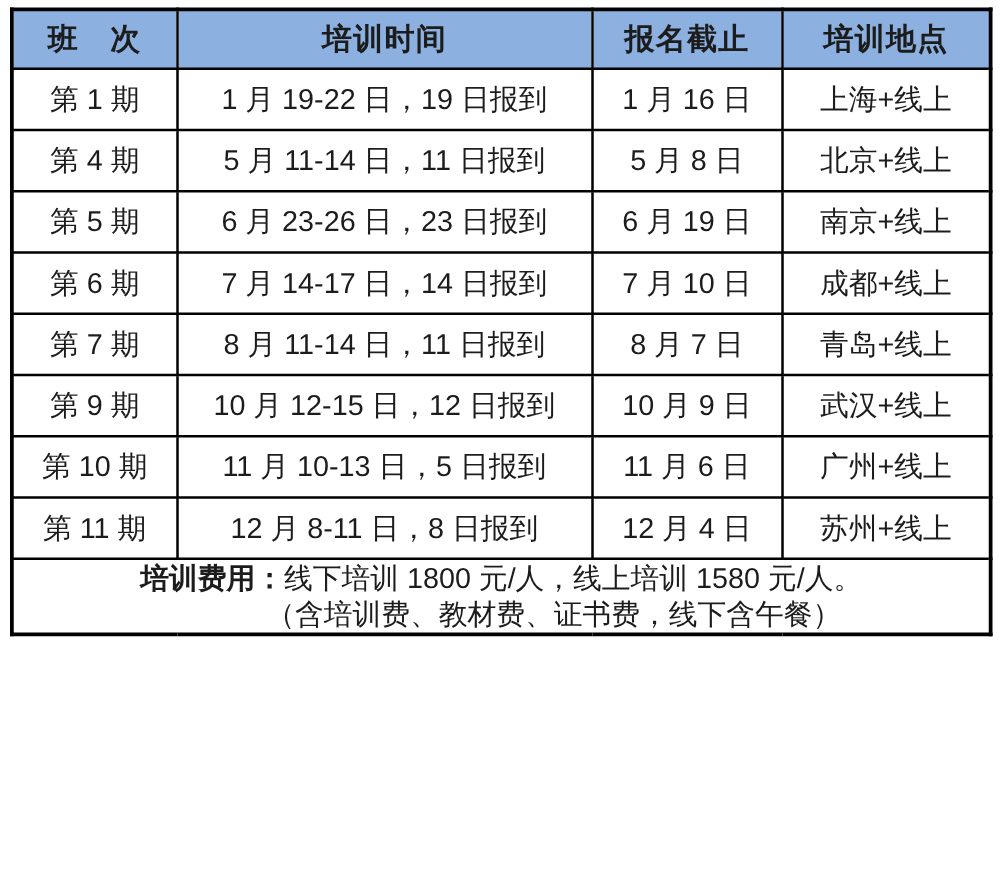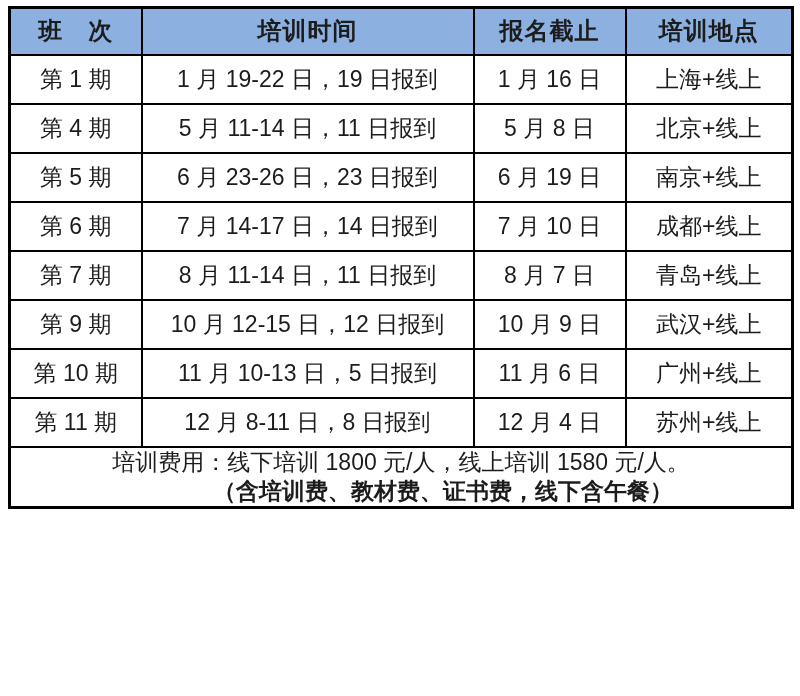--- a/index.html
+++ b/index.html
@@ -55,25 +55,24 @@
   }
   td.footer-cell {
     height: 62px;
     text-align: left;
     white-space: normal;
     padding: 2px 6px 4px 8px;
     font-size: 23px;
     line-height: 29px;
   }
   .fee-label {
-    font-weight: normal;
+    font-weight: bold;
   }
   .fee-line2 {
     padding-left: 84px;
-    font-weight: bold;
   }
 </style>
 </head>
 <body>
 
 <div class="page">
   <table class="schedule">
     <colgroup>
       <col style="width:132px">
       <col style="width:332px">

